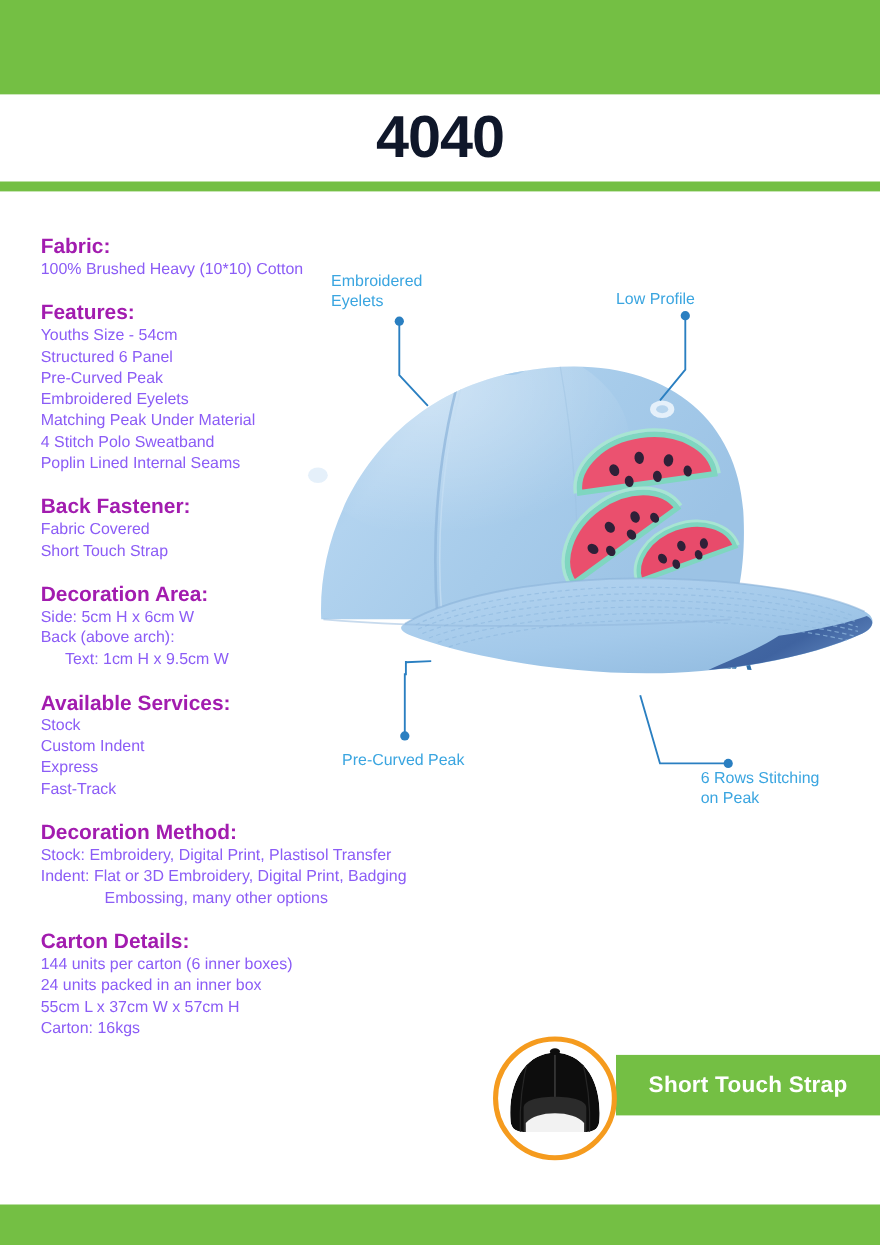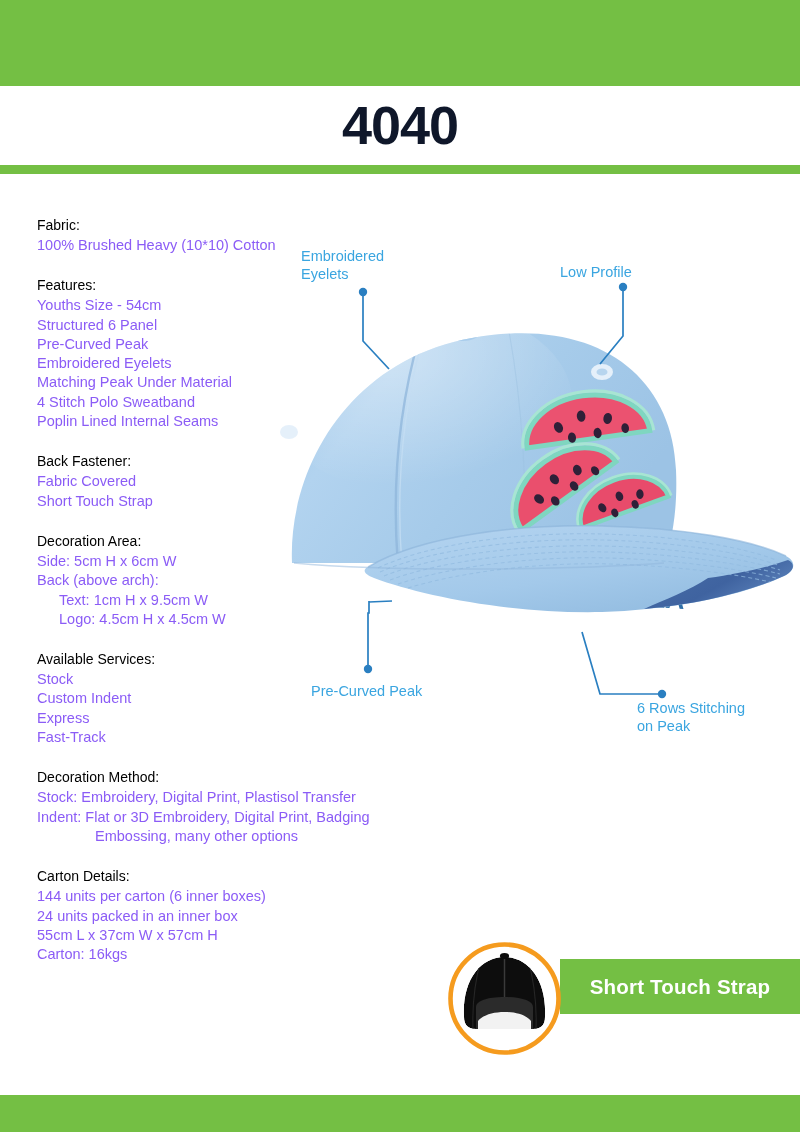--- a/index.html
+++ b/index.html
@@ -19,21 +19,21 @@
     font-size:54px;line-height:60px;font-weight:bold;color:#0f172a;
     letter-spacing:-1px;font-family:"Liberation Sans","DejaVu Sans",sans-serif;
   }
   .title-rule{position:absolute;left:0;top:165px;width:800px;height:9px;background:#74bf44;}
   .bottom-band{position:absolute;left:0;top:1095px;width:800px;height:37px;background:#74bf44;}
 
   
   .spec-col{position:absolute;left:37px;top:215px;width:430px;}
   .spec-block{margin:0 0 20px 0;}
   .spec-head{
-    font-size:14px;font-weight:normal;color:#000000;line-height:20px;margin:0 0 1px 0;
+    font-size:19px;font-weight:bold;color:#a21caf;line-height:20px;margin:0 0 1px 0;
   }
   .spec-line{font-size:14.5px;line-height:19.3px;color:#8b5cf6;white-space:pre;}
   .spec-line.indent{padding-left:22px;}
   .spec-line.indent2{padding-left:58px;}
 
   
   .callout{position:absolute;color:#3aa5e0;font-size:14.5px;line-height:18px;}
   .callout.c{}
   .leaders{position:absolute;left:0;top:0;width:800px;height:1132px;pointer-events:none;}
 
@@ -80,21 +80,20 @@
       <div class="spec-block">
         <div class="spec-head">Back Fastener:</div>
         <div class="spec-line">Fabric Covered</div>
         <div class="spec-line">Short Touch Strap</div>
       </div>
       <div class="spec-block">
         <div class="spec-head">Decoration Area:</div>
         <div class="spec-line">Side: 5cm H x 6cm W</div>
         <div class="spec-line">Back (above arch):</div>
         <div class="spec-line indent">Text: 1cm H x 9.5cm W</div>
-        <div class="spec-line indent">Logo: 4.5cm H x 4.5cm W</div>
       </div>
       <div class="spec-block">
         <div class="spec-head">Available Services:</div>
         <div class="spec-line">Stock</div>
         <div class="spec-line">Custom Indent</div>
         <div class="spec-line">Express</div>
         <div class="spec-line">Fast-Track</div>
       </div>
       <div class="spec-block">
         <div class="spec-head">Decoration Method:</div>

